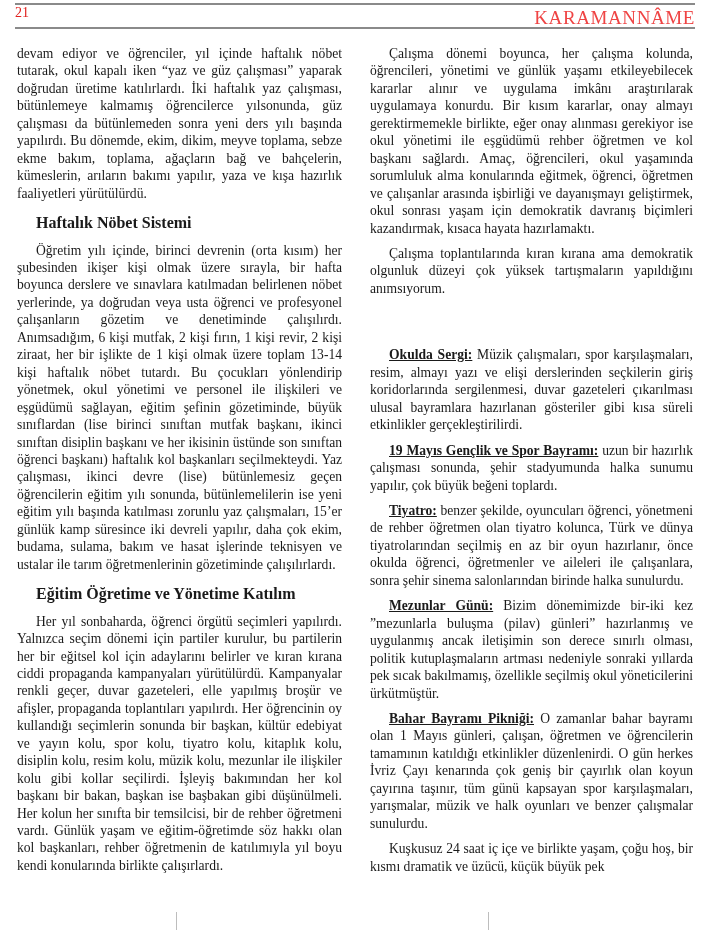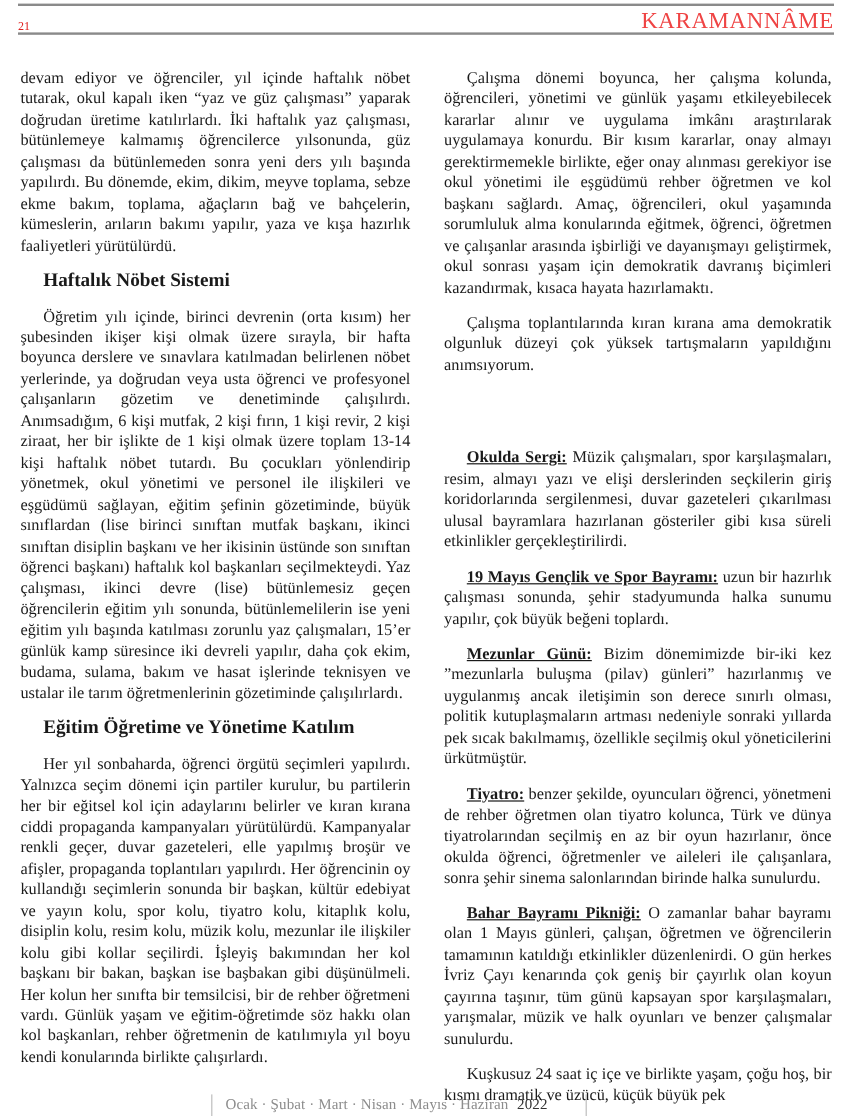--- a/index.html
+++ b/index.html
@@ -1,26 +1,26 @@
 <!DOCTYPE html>
 <html><head>
   <meta charset="utf-8">
   <style>
     html, body { margin: 0; padding: 0; background: #ffffff; }
     body { width: 710px; height: 932px; position: relative; overflow: hidden;
       font-family: "Liberation Serif", "DejaVu Serif", serif; color: #1a1a1a; }
     .header { position: absolute; left: 15px; right: 15px; top: 3px; height: 22px;
       border-top: 2px solid #8a8a8a; border-bottom: 2px solid #8a8a8a; }
-    .page-num { position: absolute; left: 0; top: 12px; font-size: 10px; color: #e0201e; }
+    .page-num { position: absolute; left: 0; top: 0; font-size: 14px; color: #e0201e; }
     .pub-title { position: absolute; right: 0; top: 2px; font-size: 19px; letter-spacing: 0.6px; color: #ef4444; text-align: center; }
     .col { position: absolute; top: 44px; width: 325px; font-size: 13.6px; line-height: 17.45px;
       text-align: justify; hyphens: manual; }
     .col-left { left: 17px; }
     .col-right { left: 370px; width: 323px; }
-    .col p { margin: 12px 0 8px 0; text-indent: 0; }
+    .col p { margin: 1px 0 8px 0; text-indent: 0; }
     .col p.ind { text-indent: 19px; }
     .col h3 { margin: 12px 0 10px 19px; font-size: 16px; font-weight: bold; }
     .lbl { font-weight: bold; text-decoration: underline; }
     .spacer { height: 40px; }
     .footer { position: absolute; left: 0; right: 0; top: 912px; height: 22px; }
     .footer-bar { position: absolute; top: 0; width: 1px; height: 18px; background: #bdbdbd; }
     .footer-bar.l { left: 176px; }
     .footer-bar.r { left: 488px; }
     .footer-text { position: absolute; left: 188px; top: 1px; font-size: 12.5px; color: #8c8c8c; letter-spacing: 0.1px; }
     .footer-year { color: #333; font-weight: normal; margin-left: 4px; }
@@ -40,26 +40,22 @@
   <h3>Eğitim Öğretime ve Yönetime Katılım</h3>
   <p class="ind">Her yıl sonbaharda, öğrenci örgütü seçimleri yapılırdı. Yalnızca seçim dönemi için partiler kurulur, bu partilerin her bir eğitsel kol için adaylarını belirler ve kıran kırana ciddi propaganda kampanyaları yürütülürdü. Kampanyalar renkli geçer, duvar gazeteleri, elle yapılmış broşür ve afişler, propaganda toplantıları yapılırdı. Her öğrencinin oy kullandığı seçimlerin sonunda bir başkan, kültür edebiyat ve yayın kolu, spor kolu, tiyatro kolu, kitaplık kolu, disiplin kolu, resim kolu, müzik kolu, mezunlar ile ilişkiler kolu gibi kollar seçilirdi. İşleyiş bakımından her kol başkanı bir bakan, başkan ise başbakan gibi düşünülmeli. Her kolun her sınıfta bir temsilcisi, bir de rehber öğretmeni vardı. Günlük yaşam ve eğitim-öğretimde söz hakkı olan kol başkanları, rehber öğretmenin de katılımıyla yıl boyu kendi konularında birlikte çalışırlardı.</p>
 </div>
 
 <div class="col col-right">
   <p class="ind">Çalışma dönemi boyunca, her çalışma kolunda, öğrencileri, yönetimi ve günlük yaşamı etkileyebilecek kararlar alınır ve uygulama imkânı araştırılarak uygulamaya konurdu. Bir kısım kararlar, onay almayı gerektirmemekle birlikte, eğer onay alınması gerekiyor ise okul yönetimi ile eşgüdümü rehber öğretmen ve kol başkanı sağlardı. Amaç, öğrencileri, okul yaşamında sorumluluk alma konularında eğitmek, öğrenci, öğretmen ve çalışanlar arasında işbirliği ve dayanışmayı geliştirmek, okul sonrası yaşam için demokratik davranış biçimleri kazandırmak, kısaca hayata hazırlamaktı.</p>
   <p class="ind">Çalışma toplantılarında kıran kırana ama demokratik olgunluk düzeyi çok yüksek tartışmaların yapıldığını anımsıyorum.</p>
   <div class="spacer"></div>
   <p class="ind"><span class="lbl">Okulda Sergi:</span><span> Müzik çalışmaları, spor karşılaşmaları, resim, almayı yazı ve elişi derslerinden seçkilerin giriş koridorlarında sergilenmesi, duvar gazeteleri çıkarılması ulusal bayramlara hazırlanan gösteriler gibi kısa süreli etkinlikler gerçekleştirilirdi.</span></p>
   <p class="ind"><span class="lbl">19 Mayıs Gençlik ve Spor Bayramı:</span><span> uzun bir hazırlık çalışması sonunda, şehir stadyumunda halka sunumu yapılır, çok büyük beğeni toplardı.</span></p>
+  <p class="ind"><span class="lbl">Tiyatro:</span><span> benzer şekilde, oyuncuları öğrenci, yönetmeni de rehber öğretmen olan tiyatro kolunca, Türk ve dünya tiyatrolarından seçilmiş en az bir oyun hazırlanır, önce okulda öğrenci, öğretmenler ve aileleri ile çalışanlara, sonra şehir sinema salonlarından birinde halka sunulurdu.</span></p>
   <p class="ind"><span class="lbl">Mezunlar Günü:</span><span> Bizim dönemimizde bir-iki kez ”mezunlarla buluşma (pilav) günleri” hazırlanmış ve uygulanmış ancak iletişimin son derece sınırlı olması, politik kutuplaşmaların artması nedeniyle sonraki yıllarda pek sıcak bakılmamış, özellikle seçilmiş okul yöneticilerini ürkütmüştür.</span></p>
-  <p class="ind"><span class="lbl">Tiyatro:</span><span> benzer şekilde, oyuncuları öğrenci, yönetmeni de rehber öğretmen olan tiyatro kolunca, Türk ve dünya tiyatrolarından seçilmiş en az bir oyun hazırlanır, önce okulda öğrenci, öğretmenler ve aileleri ile çalışanlara, sonra şehir sinema salonlarından birinde halka sunulurdu.</span></p>
   <p class="ind"><span class="lbl">Bahar Bayramı Pikniği:</span><span> O zamanlar bahar bayramı olan 1 Mayıs günleri, çalışan, öğretmen ve öğrencilerin tamamının katıldığı etkinlikler düzenlenirdi. O gün herkes İvriz Çayı kenarında çok geniş bir çayırlık olan koyun çayırına taşınır, tüm günü kapsayan spor karşılaşmaları, yarışmalar, müzik ve halk oyunları ve benzer çalışmalar sunulurdu.</span></p>
   <p class="ind">Kuşkusuz 24 saat iç içe ve birlikte yaşam, çoğu hoş, bir kısmı dramatik ve üzücü, küçük büyük pek</p>
 </div>
 
 <div class="footer">
   <div class="footer-bar l"></div>
-  <div class="footer-text">
-    <span>Ocak · Şubat · Mart · Nisan · Mayıs · Haziran</span>
-    <span class="footer-year">2022</span>
-  </div>
   <div class="footer-bar r"></div>
 </div>
 
 </body></html>

